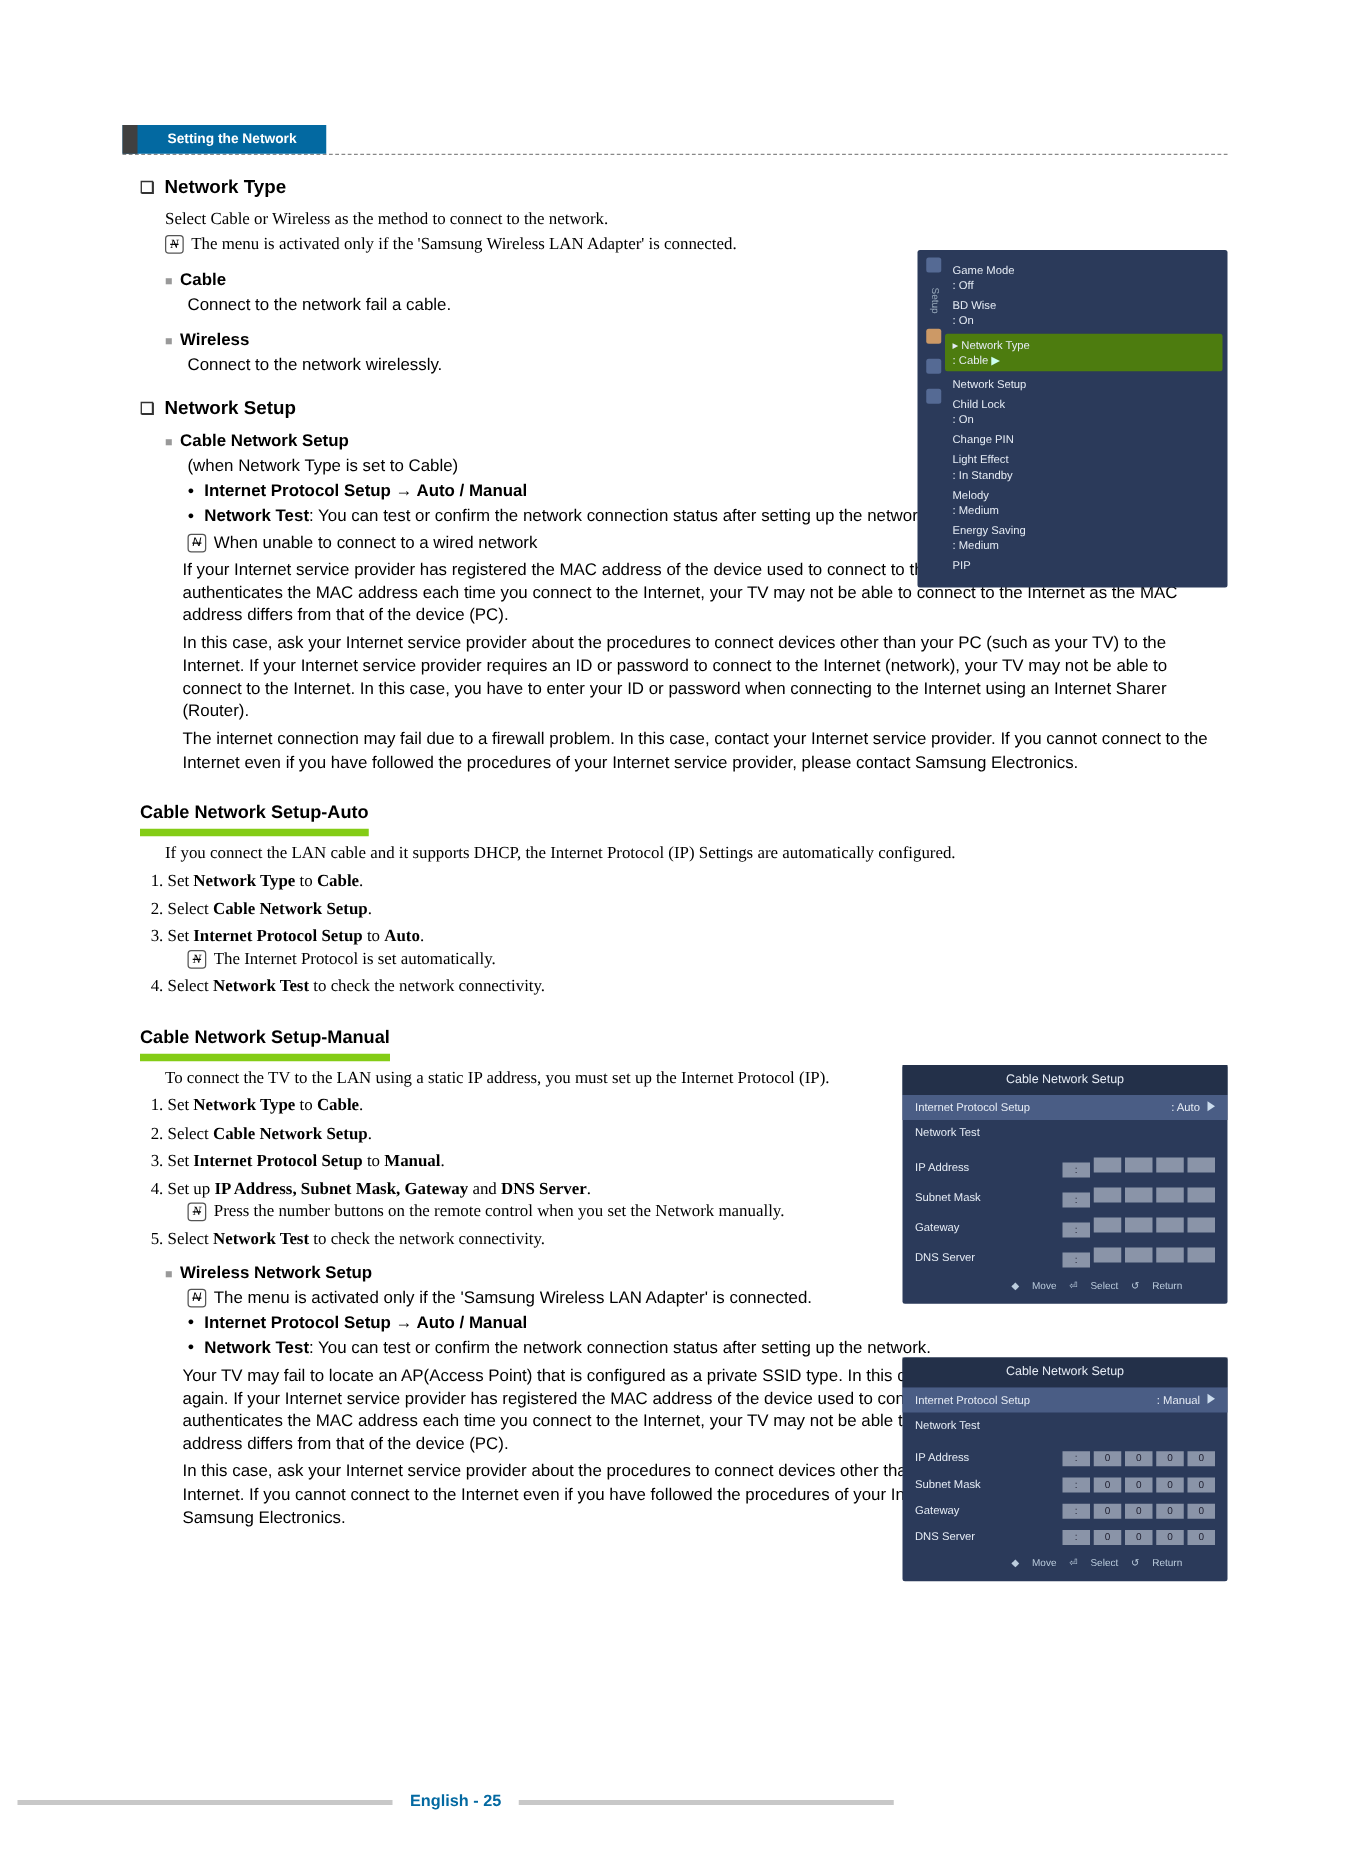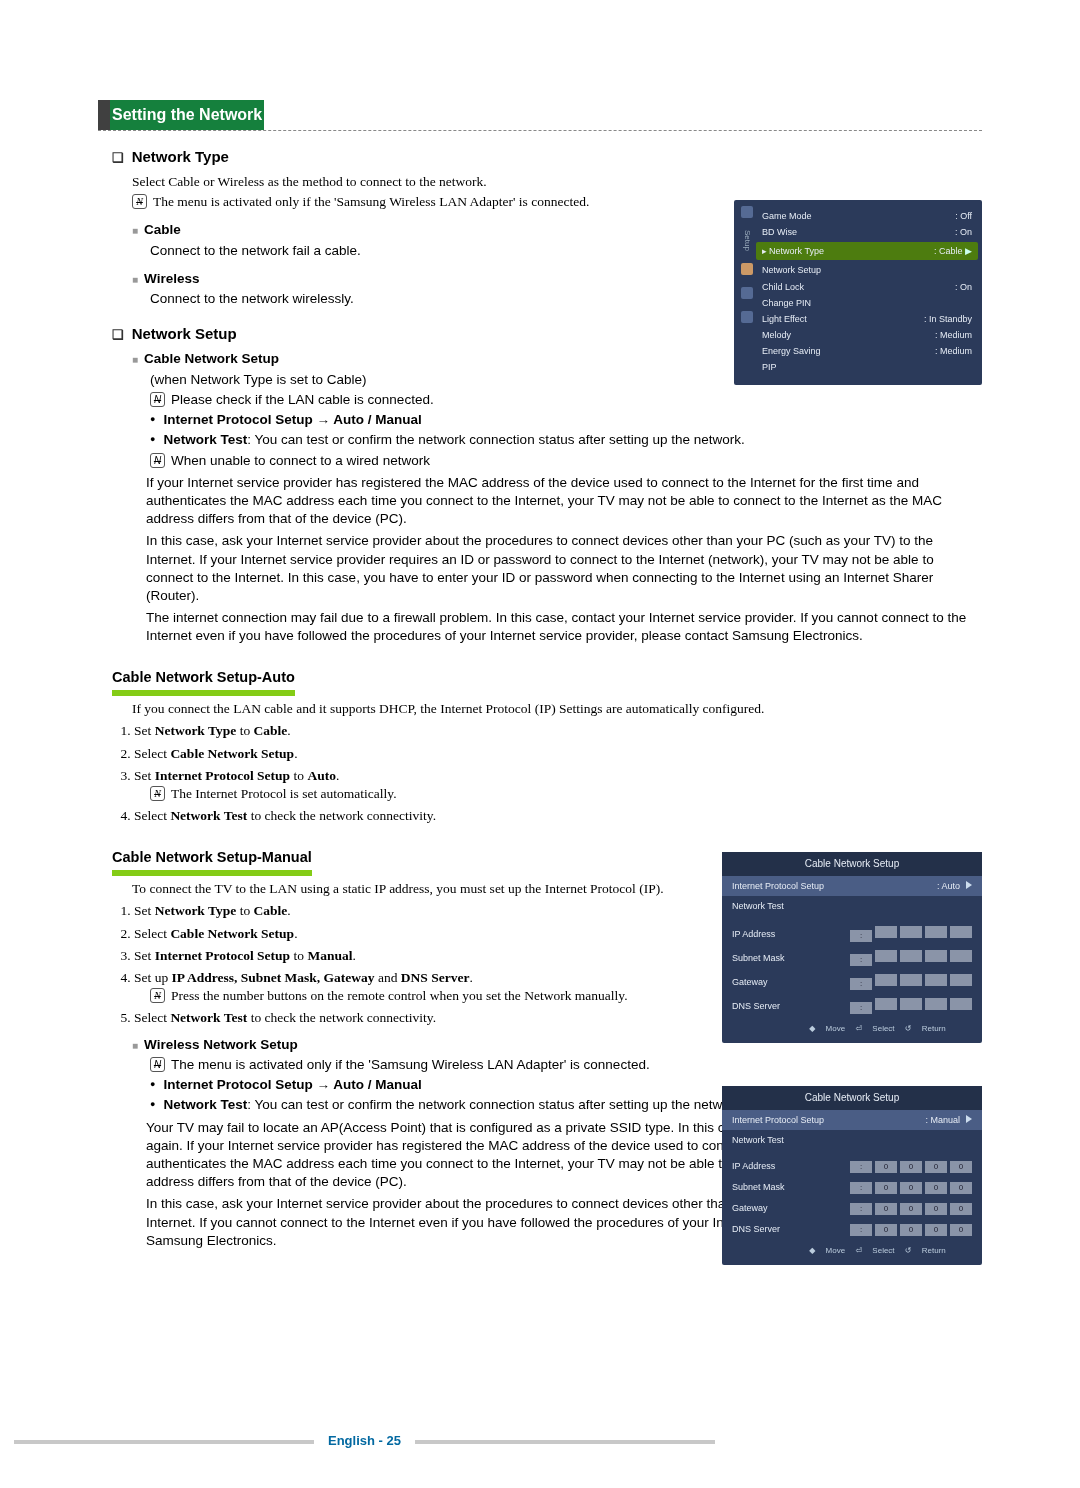--- a/index.html
+++ b/index.html
@@ -14,25 +14,25 @@
     font-size: 14px;
     line-height: 1.35;
   }
   .page {
     padding: 100px 98px 40px 98px;
     position: relative;
     box-sizing: border-box;
     height: 100%;
   }
   .section-header {
-    background: #15803d;
+    background: #0369a1;
     color: #fff;
     font-weight: bold;
-    font-size: 16px;
-    padding: 4px 2px;
+    font-size: 11px;
+    padding: 4px 24px;
     border-left: 12px solid #404040;
     display: inline-block;
   }
   .hr-line {
     border: none;
     border-top: 1px dashed #888;
     margin: 0 0 16px 0;
   }
   .q-item { margin: 16px 0 6px 14px; }
   .q-mark::before { content: "❏"; font-size: 13px; margin-right: 8px; color: #333; }
@@ -85,21 +85,21 @@
   .osd {
     position: absolute;
     width: 248px;
     background: #2b3a5a;
     color: #e6ecf5;
     font-size: 9px;
     border-radius: 2px;
     padding: 8px 10px 10px 28px;
     box-sizing: border-box;
   }
-  .osd-row { display: flex; justify-content: space-between; padding: 2px 0; }
+  .osd-row { display: flex; justify-content: space-between; padding: 2px 0; flex-direction: column; }
   .osd-row.hl { background: #4d7c0f; margin: 2px -6px; padding: 3px 6px; border-radius: 2px; display:flex; justify-content:space-between; }
   .osd-row.hl .arrow { color: #cfe; }
   .osd .sidebar {
     position: absolute; left: 4px; top: 6px; bottom: 6px; width: 18px;
     display: flex; flex-direction: column; align-items: center; gap: 12px;
     color: #9ab;
   }
   .osd .sidebar span { writing-mode: vertical-rl; font-size: 8px; }
   .osd .sidebar .ico { width: 12px; height: 12px; background:#556a94; border-radius:2px; }
   .osd .sidebar .ico.active { background:#c96; }
@@ -270,21 +270,20 @@
     <p style="margin-left:18px;">Connect to the network wirelessly.</p>
   </div>
 
   
   <div class="q-item">
     <span class="q-mark q-title">Network Setup</span>
   </div>
   <div class="sub">
     <p><span class="small-square bold">Cable Network Setup</span></p>
     <p style="margin-left:18px;"><span>(when Network Type is set to Cable)</span></p>
-    <p style="margin-left:18px;" class="note">Please check if the LAN cable is connected.</p>
     <p style="margin-left:18px;" class="bullet"><span class="bold">Internet Protocol Setup → Auto / Manual</span></p>
     <p style="margin-left:18px;" class="bullet"><span class="bold">Network Test</span><span>: You can test or confirm the network connection status after setting up the network.</span></p>
     <p style="margin-left:18px;" class="note">When unable to connect to a wired network</p>
   </div>
   <div class="indent-block">
     <p>If your Internet service provider has registered the MAC address of the device used to connect to the Internet for the first time and authenticates the MAC address each time you connect to the Internet, your TV may not be able to connect to the Internet as the MAC address differs from that of the device (PC).</p>
     <p>In this case, ask your Internet service provider about the procedures to connect devices other than your PC (such as your TV) to the Internet. If your Internet service provider requires an ID or password to connect to the Internet (network), your TV may not be able to connect to the Internet. In this case, you have to enter your ID or password when connecting to the Internet using an Internet Sharer (Router).</p>
     <p>The internet connection may fail due to a firewall problem. In this case, contact your Internet service provider. If you cannot connect to the Internet even if you have followed the procedures of your Internet service provider, please contact Samsung Electronics.</p>
   </div>
 

